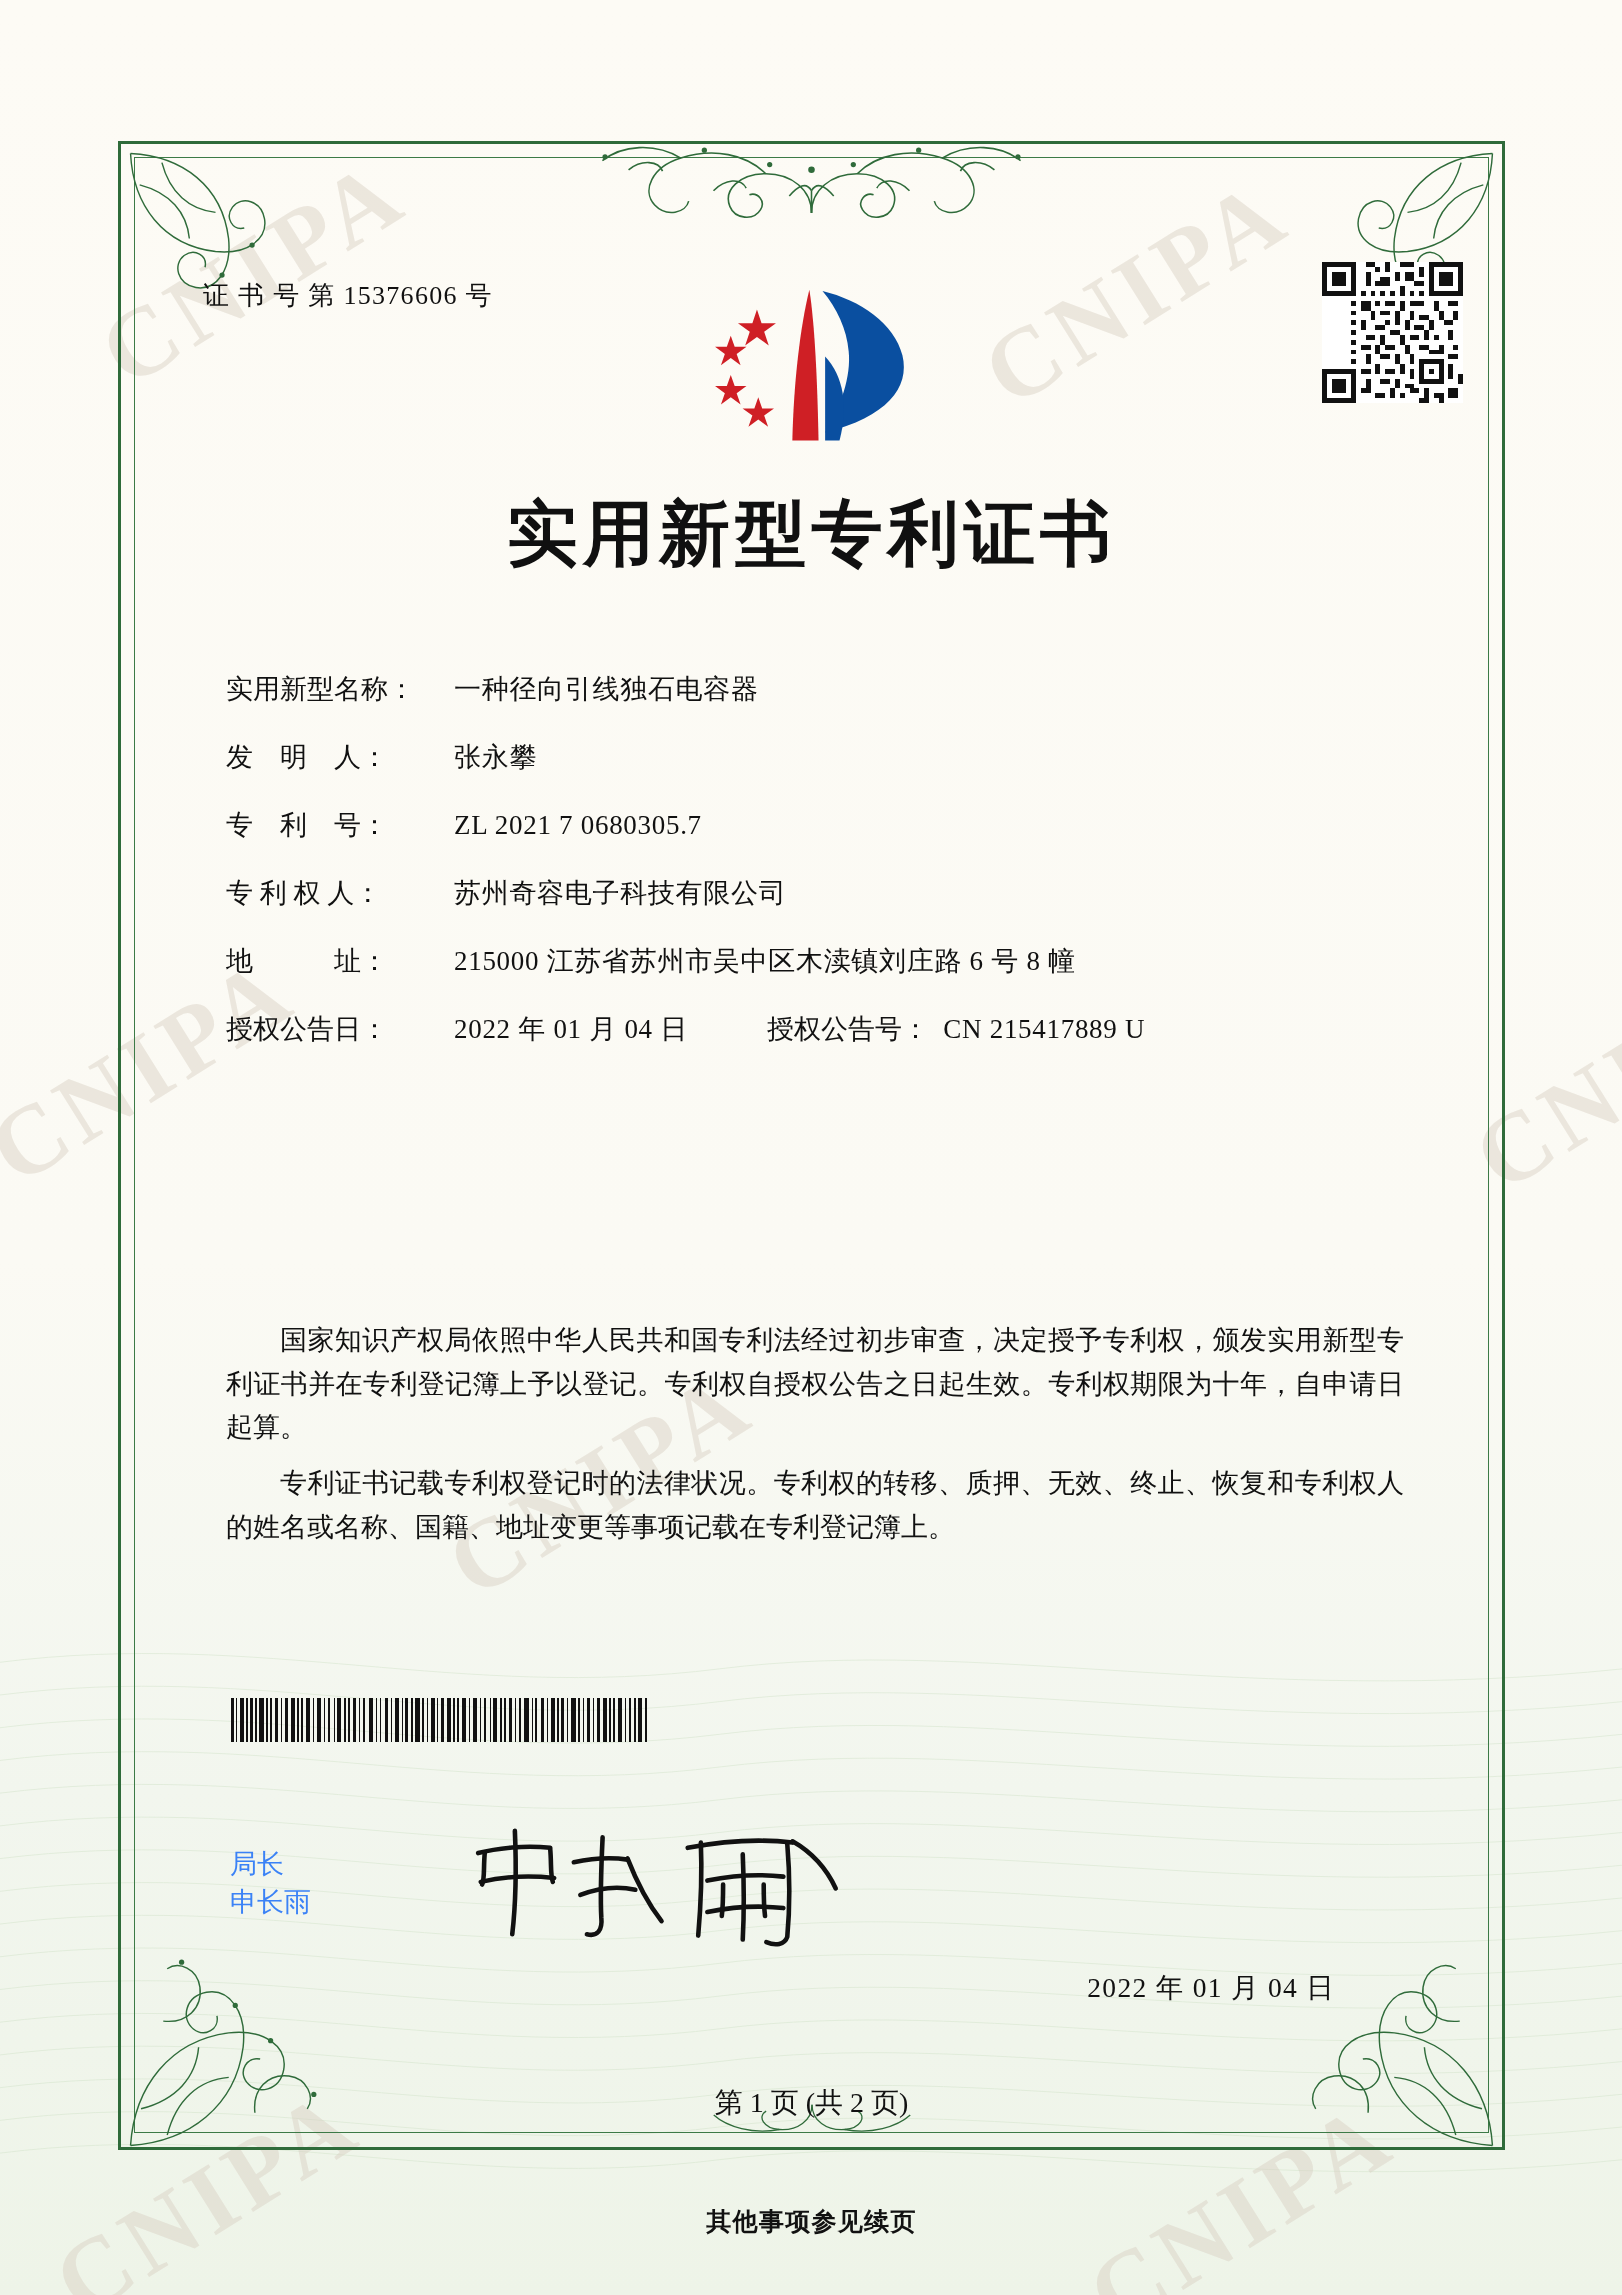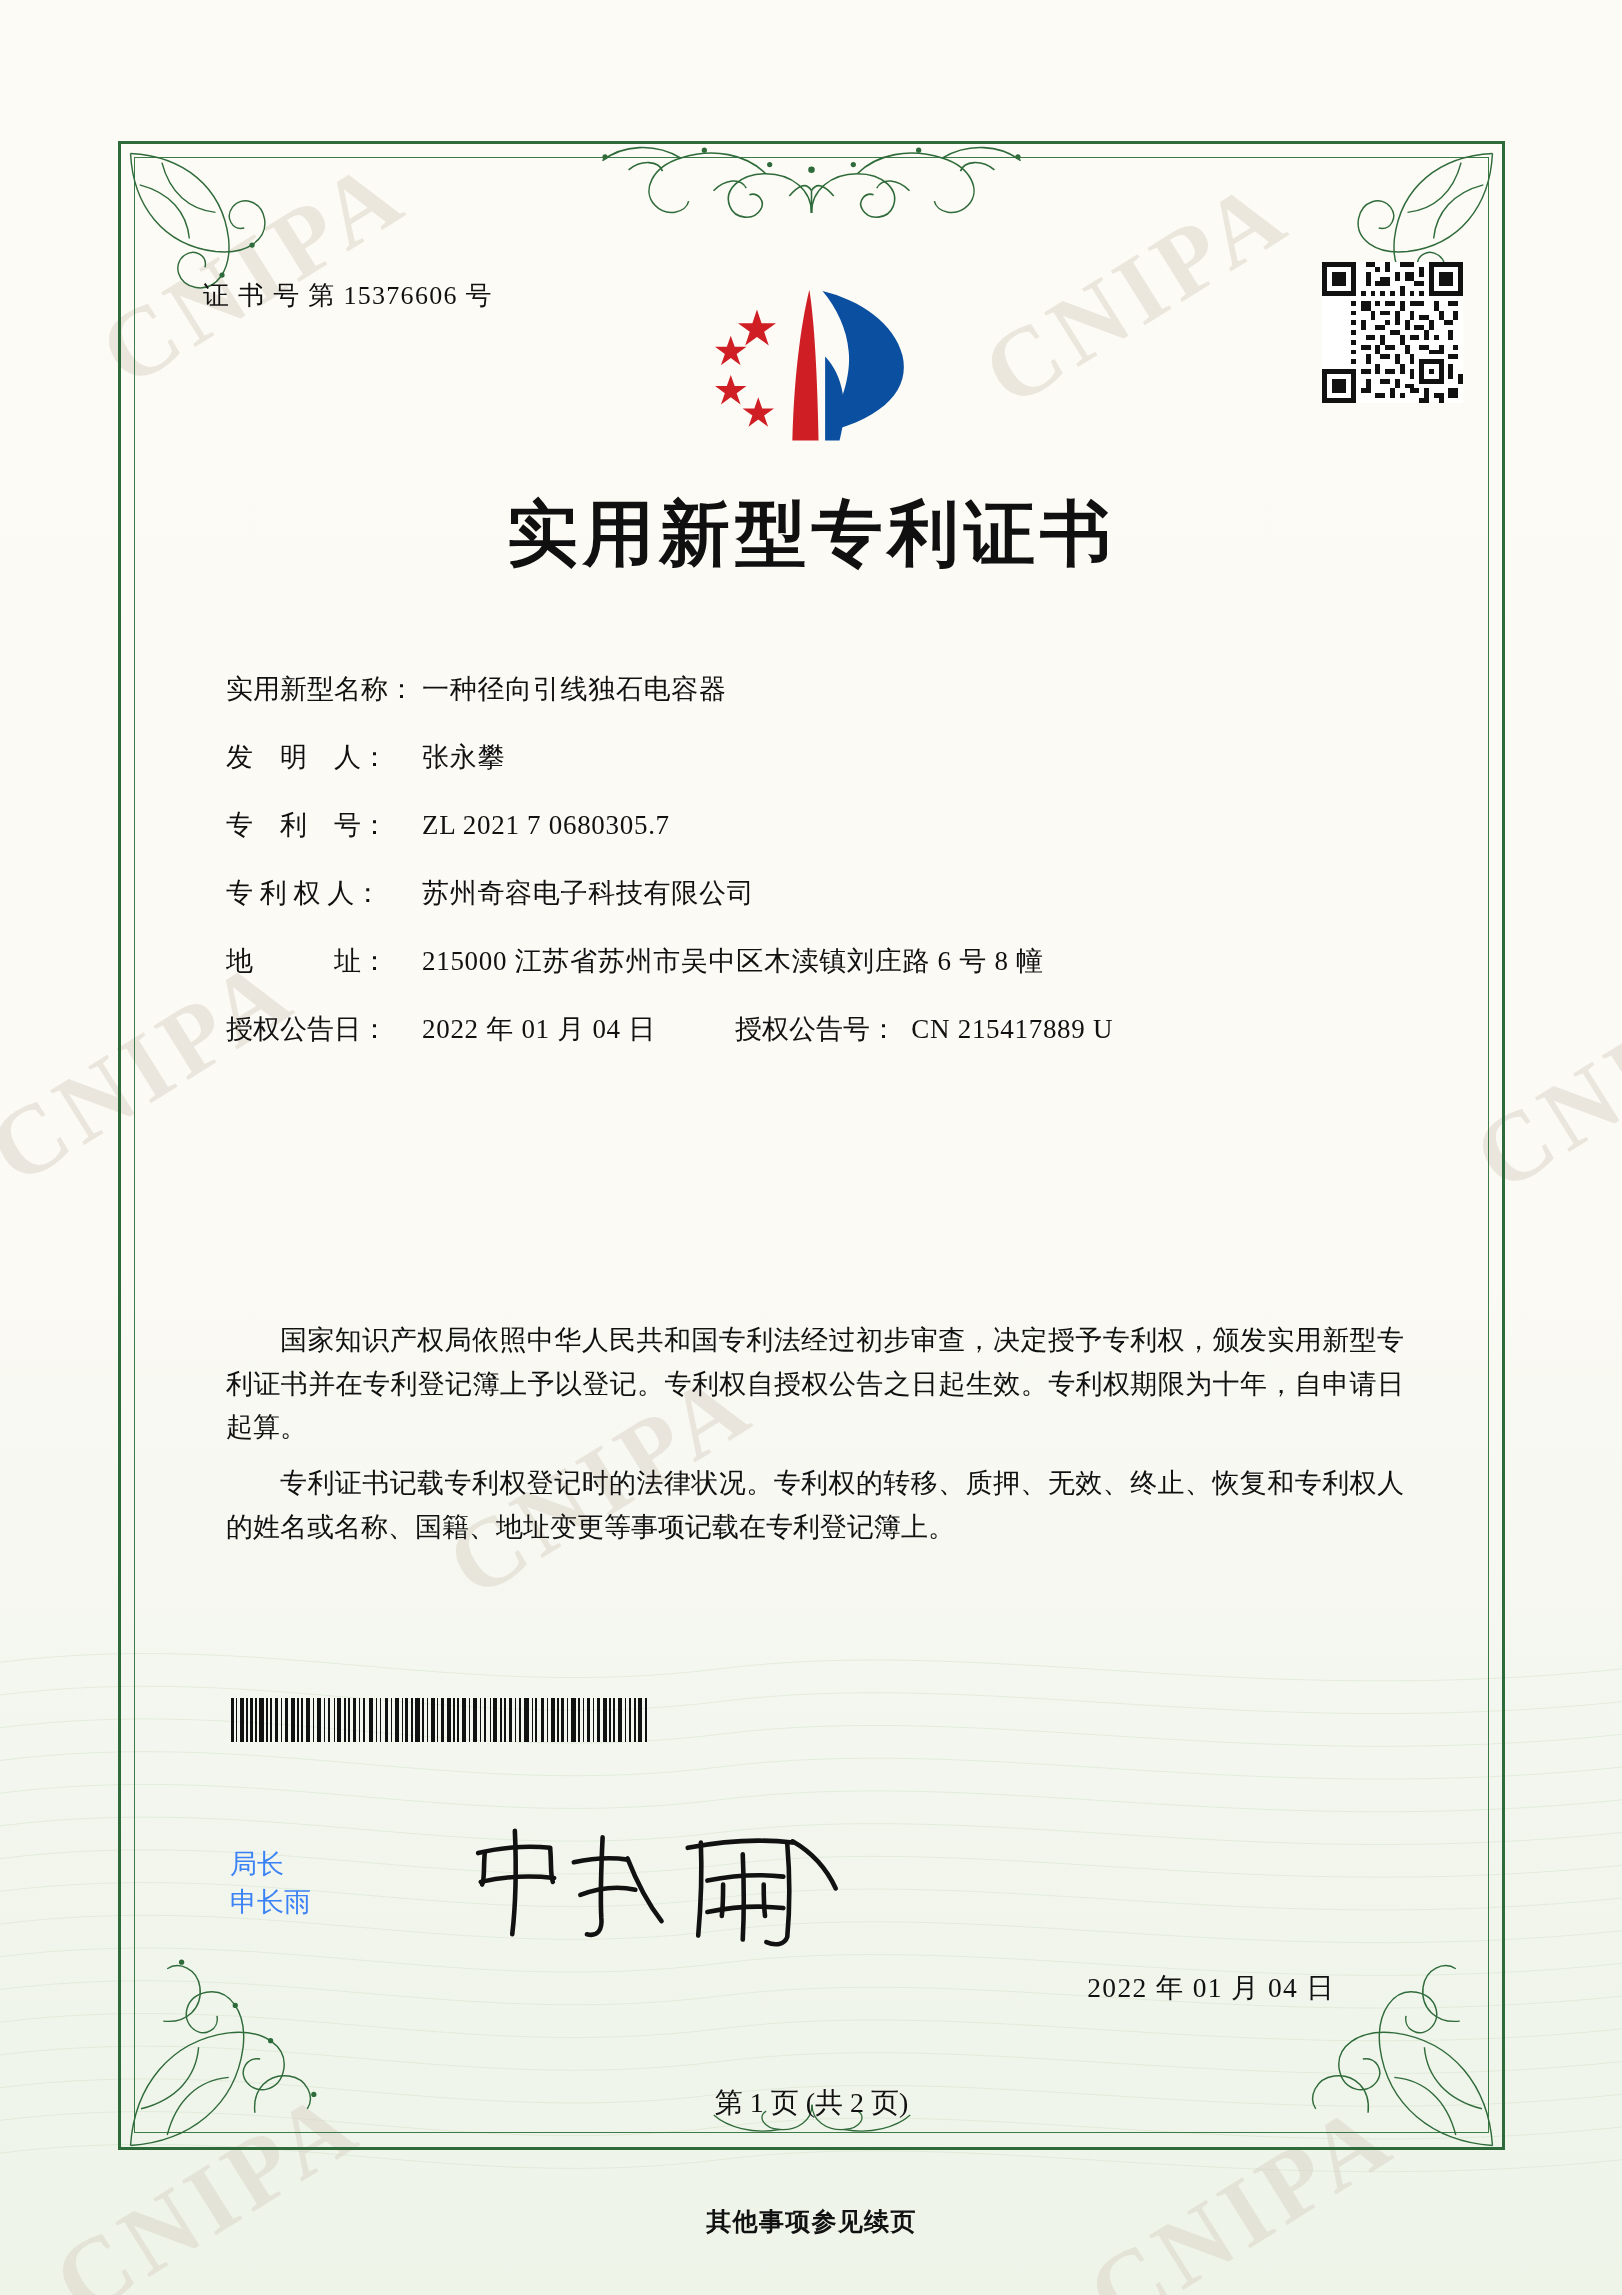--- a/index.html
+++ b/index.html
@@ -121,20 +121,21 @@
     margin-bottom: 32px;
     white-space: nowrap;
   }
   .field-label {
     display: inline-block;
     width: 196px;
     letter-spacing: 0px;
   }
   .field-value {
     letter-spacing: 0.7px;
+    margin-left: 32px;
   }
   .field-row.pair .field-label2 {
     display: inline-block;
     margin-left: 79px;
   }
   
   .paras {
     position: absolute;
     left: 226px;
     top: 1319px;

